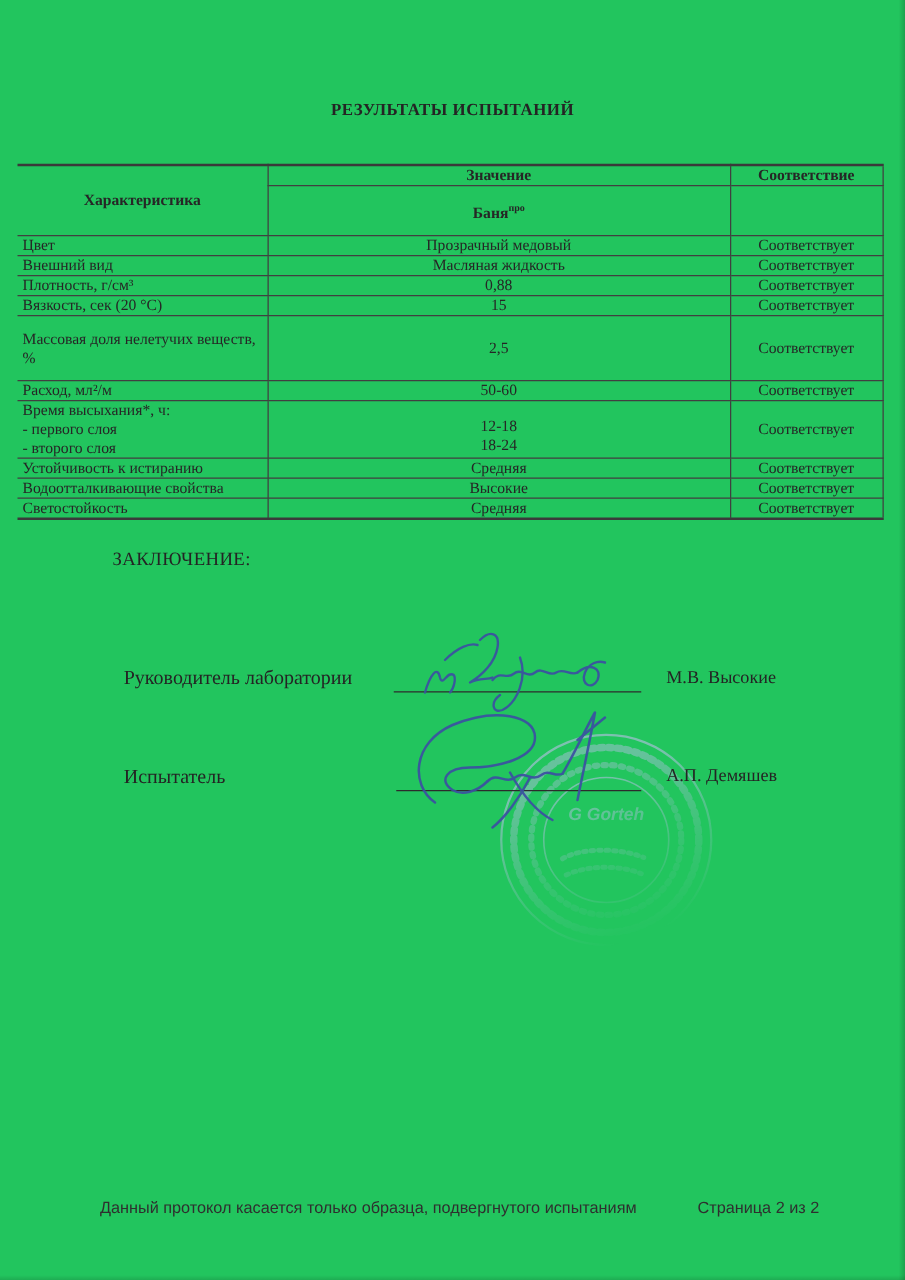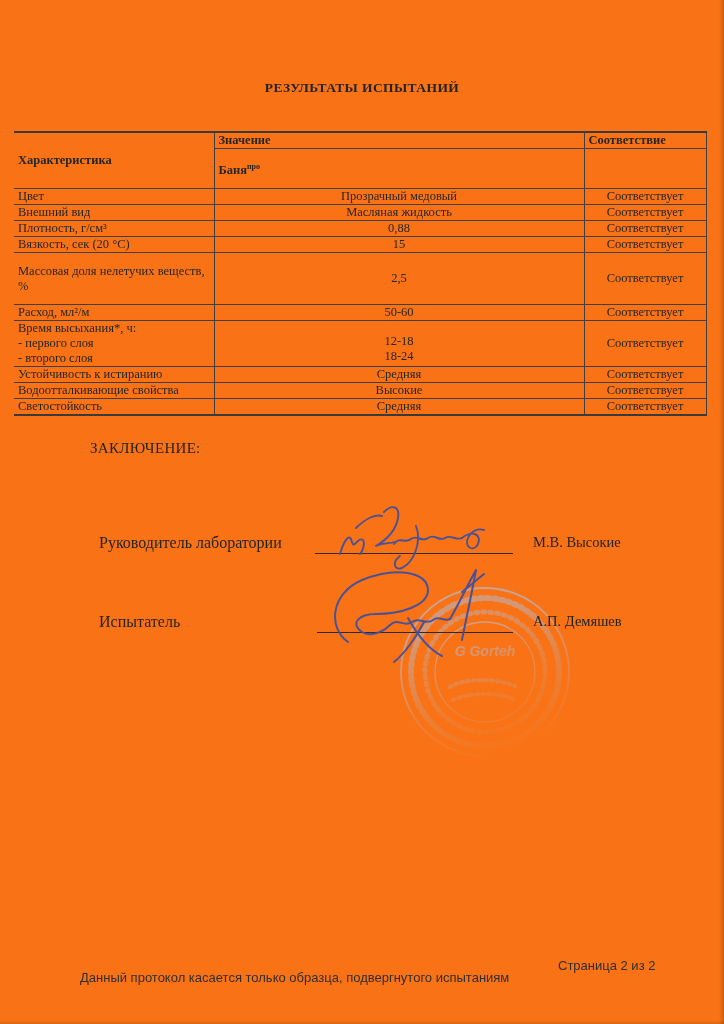--- a/index.html
+++ b/index.html
@@ -1,18 +1,18 @@
 <!DOCTYPE html>
 <html><head>
 <meta charset="utf-8">
 <style>
   html,body { margin:0; padding:0; background:#e9e9e9; }
   .page {
     position:relative; width:724px; height:1024px; margin:0 auto;
-    background:#f97316; overflow:hidden;
+    background:#22c55e; overflow:hidden;
     font-family:"Liberation Serif", serif; color:#242424;
   }
   .scan-edge-right { position:absolute; top:0; right:0; width:5px; height:100%;
     background:linear-gradient(to right, rgba(0,0,0,0), rgba(0,0,0,0.18)); }
   .scan-edge-bottom { position:absolute; left:0; bottom:0; width:100%; height:4px;
     background:linear-gradient(to bottom, rgba(0,0,0,0), rgba(0,0,0,0.12)); }
 
   .doc-title {
     position:absolute; top:80px; left:0; width:100%;
     text-align:center; font-weight:bold; font-size:13.5px; letter-spacing:.4px;
@@ -22,21 +22,21 @@
     position:absolute; left:14px; top:131px; width:692px;
     border-collapse:collapse; table-layout:fixed;
     font-size:12.5px; color:#262626;
     border-top:2px solid #3a3a3a; border-bottom:2px solid #3a3a3a;
   }
   .results td { border:1px solid #404040; padding:0 4px; vertical-align:middle; line-height:15px; }
   .results td:first-child { border-left:none; }
   .results col.c1 { width:200px; } .results col.c2 { width:370px; } .results col.c3 { width:122px; }
   tr.h1 { height:14px; } tr.h2 { height:40px; }
   tr.n { height:16px; } tr.t1 { height:52px; } tr.t2 { height:46px; } tr.s { height:15px; }
-  .cell-head { font-weight:bold; text-align:left; }
+  .cell-head { font-weight:bold; text-align:center; }
   .cell-char { text-align:left; padding-left:5px; white-space:pre-line; }
   .cell-val  { text-align:center; white-space:pre-line;margin-top:28px; }
   .cell-val.vbottom { vertical-align:bottom; padding-bottom:2px; }
   .cell-comp { text-align:center; }
   .sample-sup { font-size:8px; vertical-align:super; font-weight:bold; }
 
   .conclusion-heading { position:absolute; left:90px; top:440px;
     font-size:15px; font-weight:normal; letter-spacing:.3px; }
   .conclusion-text { position:absolute; left:76px; top:462px; font-size:14.5px; }
 
@@ -53,21 +53,21 @@
   .sig-svg-2 { left:312px; top:562px; }
 
   .stamp-svg {
     position:absolute; left:395px; top:582px; opacity:.65;
     -webkit-mask-image:linear-gradient(160deg, #000 25%, rgba(0,0,0,.35) 60%, transparent 85%);
     mask-image:linear-gradient(160deg, #000 25%, rgba(0,0,0,.35) 60%, transparent 85%);
   }
 
   .footer { position:absolute; top:958px; left:0; width:724px;
     font-family:"Liberation Sans", sans-serif; font-size:13px; color:#2f2f2f; }
-  .footer-note { position:absolute; left:80px; top:12px; }
+  .footer-note { position:absolute; left:80px; top:0; }
   .page-indicator { position:absolute; left:558px; top:0; }
 </style>
 </head>
 <body>
 
 <div class="page">
 
   <div class="doc-title">РЕЗУЛЬТАТЫ ИСПЫТАНИЙ</div>
 
   <table class="results">

